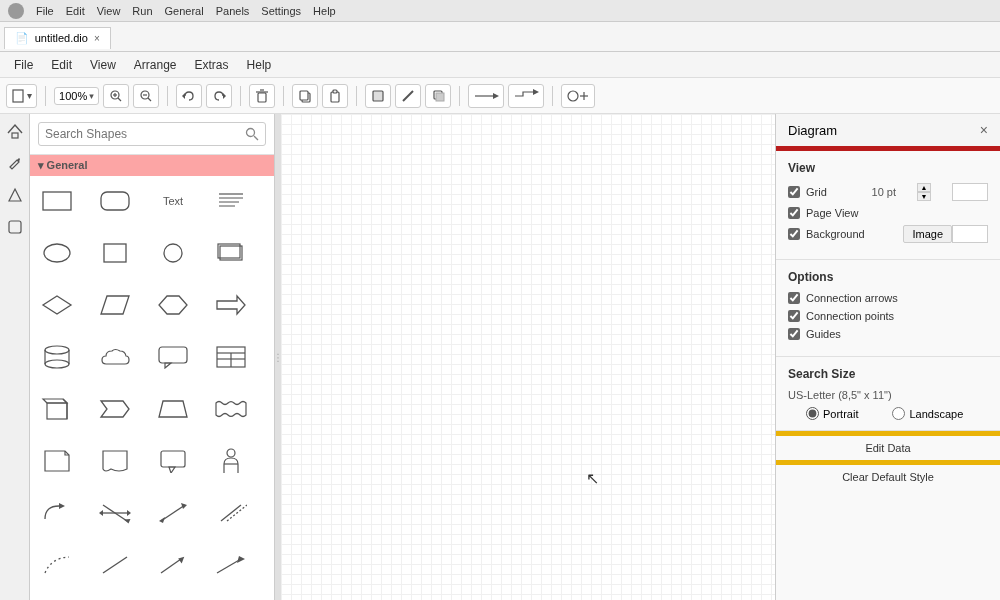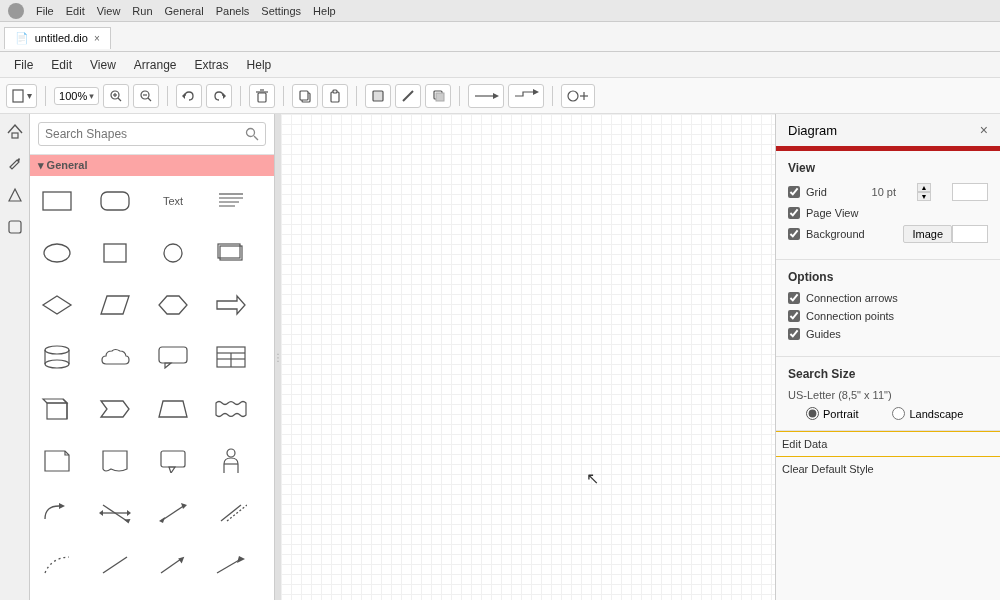--- a/index.html
+++ b/index.html
@@ -221,23 +221,23 @@
       padding: 2px 8px; border: 1px solid #ccc; background: #f0f0f0;
       font-size: 11px; cursor: pointer; border-radius: 2px;
     }
 
     .paper-size { font-size: 11px; color: #555; margin-bottom: 6px; }
     .radio-row { display: flex; align-items: center; gap: 16px; }
     .radio-item { display: flex; align-items: center; gap: 4px; font-size: 11px; cursor: pointer; padding-left: 18px; }
     .radio-input { cursor: pointer; accent-color: #555; }
 
     .action-link {
-      display: block; 
+      display: block; text-align: center;
       padding: 6px; font-size: 11px; color: #333;
-      cursor: pointer; border-top: 1px solid #eab308;
+      cursor: pointer; border-top: 5px solid #eab308;
     }
 
     .resize-handle {
       width: 6px;
       background: #e0e0e0;
       cursor: col-resize;
       display: flex; align-items: center; justify-content: center;
     }
     .resize-handle::after { content: '⋮'; color: #aaa; font-size: 10px; }
   </style>

